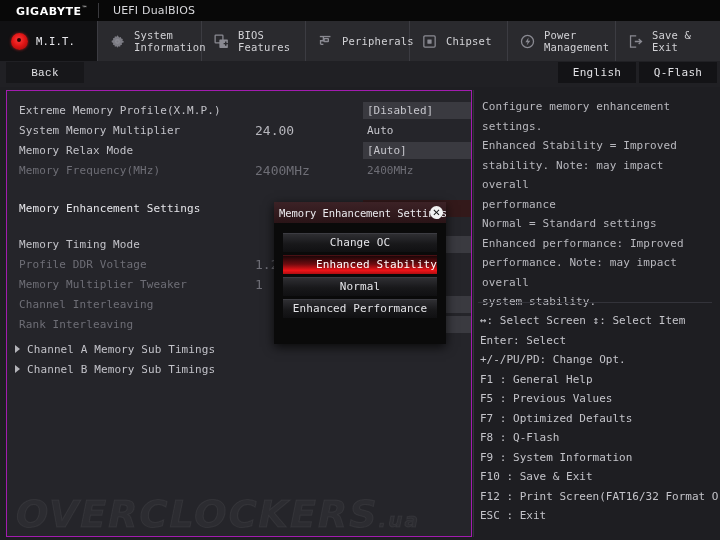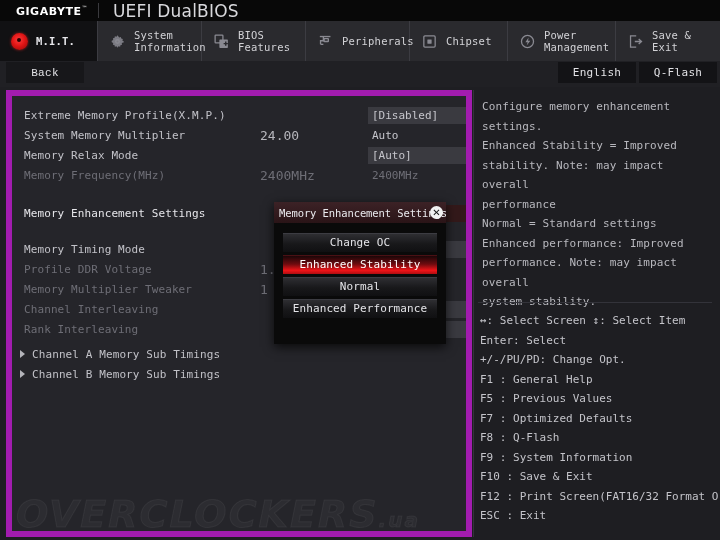--- a/index.html
+++ b/index.html
@@ -45,21 +45,21 @@
     vertical-align: super;
     color: #cfcfcf;
   }
   .brand-sep {
     width: 1px;
     height: 15px;
     background: #3a3a3e;
   }
   .brand-sub {
     font-family: "DejaVu Sans", "Liberation Sans", sans-serif;
-    font-size: 17px;
+    font-size: 11px;
     color: #d8d8dc;
     padding-left: 14px;
     letter-spacing: 0.2px;
   }
 
   
   .navbar {
     position: absolute;
     left: 0; top: 21px;
     width: 720px; height: 40px;
@@ -88,21 +88,21 @@
     align-items: center;
     justify-content: center;
   }
   .nav-label {
     font-size: 10.5px;
     color: #d2d2d6;
     line-height: 12px;
     white-space: pre-line;
     letter-spacing: 0.2px;
   }
-  .navtab.active .nav-label { color: #e8e8ec; font-weight: bold; }
+  .navtab.active .nav-label { color: #e8e8ec; }
 
   
   .gauge {
     width: 17px; height: 17px;
     border-radius: 50%;
     background: radial-gradient(circle at 45% 40%, #ff3b3b 0%, #e01515 45%, #8e0707 100%);
     position: relative;
     box-shadow: 0 0 3px rgba(255,40,40,0.6);
   }
   .gauge::after {
@@ -154,21 +154,21 @@
     position: absolute;
     left: 0; top: 87px;
     width: 720px; height: 453px;
     background: #1e1e22;
   }
   .left-pane {
     position: absolute;
     left: 6px; top: 3px;
     width: 466px; height: 447px;
     background: #25252a;
-    border: 6px solid #a21caf;
+    border: 1px solid #a21caf;
     box-sizing: border-box;
     overflow: hidden;
   }
   .right-pane {
     position: absolute;
     left: 474px; top: 3px;
     width: 244px; height: 447px;
     box-sizing: border-box;
     overflow: hidden;
   }
@@ -323,20 +323,21 @@
     color: #e4e4e8;
     background: linear-gradient(180deg, #2e2e32 0%, #18181a 55%, #101012 100%);
     border-top: 1px solid #3c3c42;
     letter-spacing: 0.1px;
   }
   .opt:last-child { margin-bottom: 14px; }
   .opt.selected {
     background: linear-gradient(180deg, #1a0608 0%, #6e0b0f 45%, #ef1418 80%, #b00d11 100%);
     color: #ffffff;
     border-top: 1px solid #4a1014;
+    text-align: right;
   }
 </style>
 </head>
 <body>
 
 <div id="screen">
 
   <div class="brandbar">
     <div class="brand-logo"><span>GIGABYTE</span><span class="brand-tm">™</span></div>
     <div class="brand-sep"></div>

